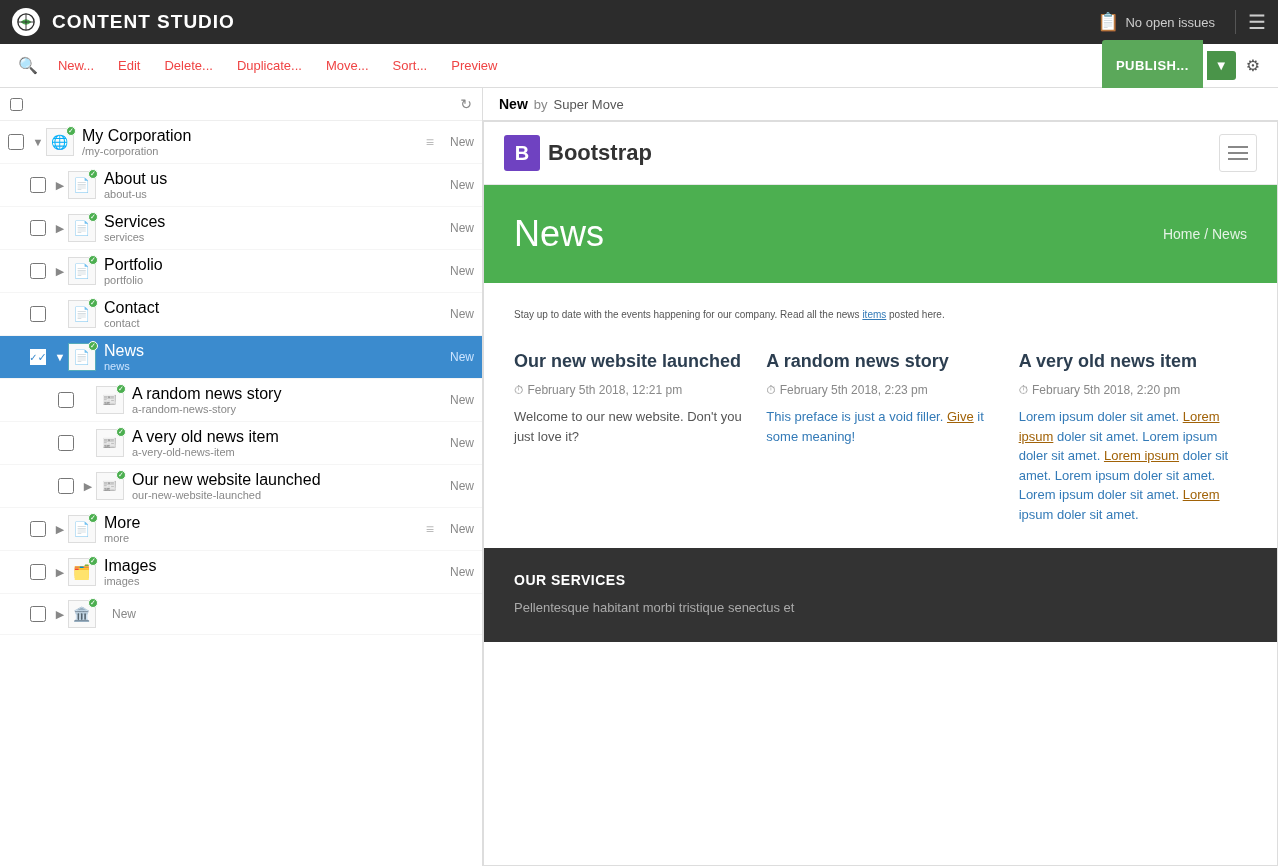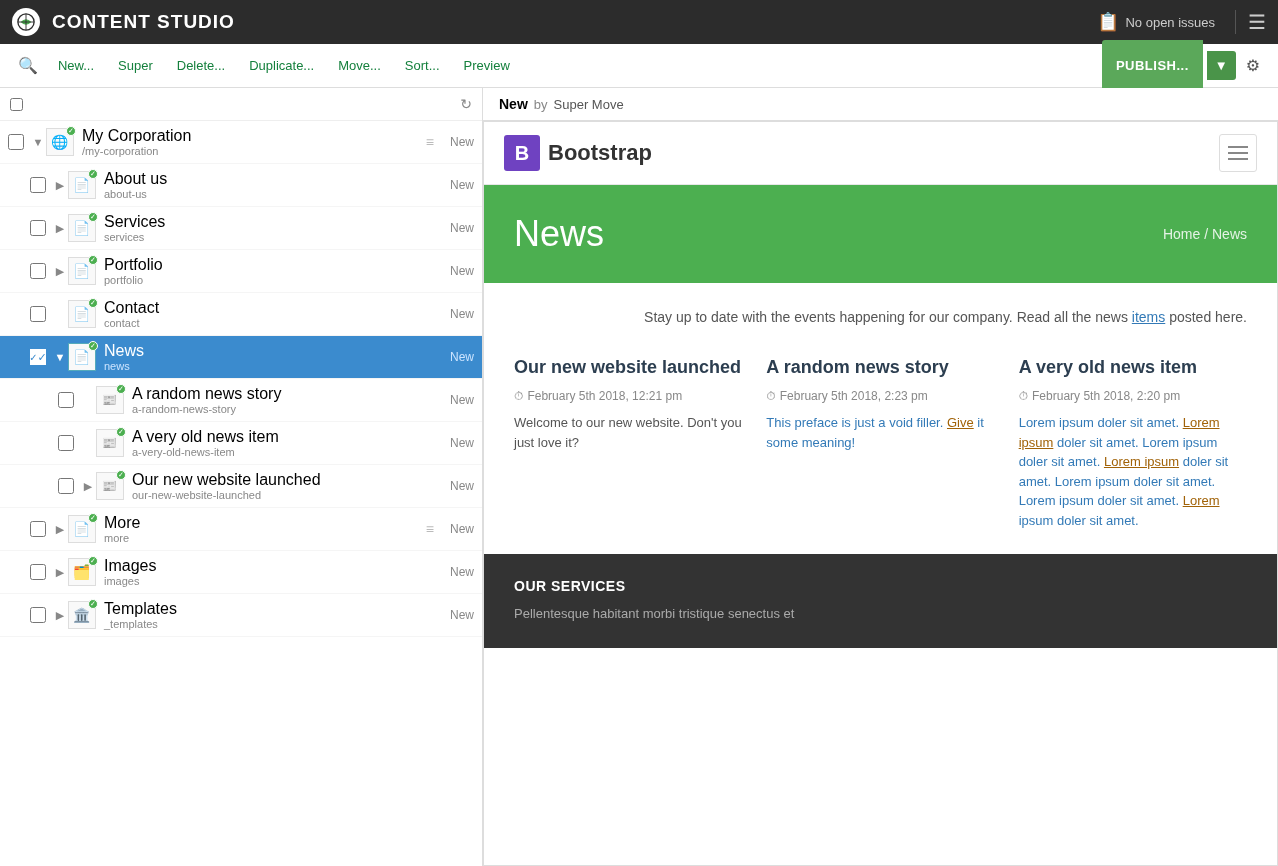--- a/index.html
+++ b/index.html
@@ -41,21 +41,21 @@
       height: 44px;
       display: flex;
       align-items: center;
       padding: 0 12px;
       gap: 4px;
       flex-shrink: 0;
     }
     .toolbar .search-btn { background: none; border: none; cursor: pointer; padding: 6px; color: #555; font-size: 16px; }
     .toolbar .tb-btn {
       background: none; border: none; cursor: pointer;
-      padding: 6px 10px; color: #15803d; font-size: 13px;
+      padding: 6px 10px; color: #ef4444; font-size: 13px;
       border-radius: 3px;
     }
     .toolbar .spacer { flex: 1; }
     .toolbar .publish-btn {
       background: #5ba85a; color: #fff; border: none;
       padding: 18px 14px; font-size: 13px; cursor: pointer;
       border-radius: 3px 0 0 3px; font-weight: 600; letter-spacing: 0.5px;
     }
     .toolbar .publish-arrow {
       background: #4a9449; color: #fff; border: none;
@@ -199,21 +199,21 @@
       display: flex;
       align-items: center;
       justify-content: space-between;
       color: #fff;
     }
     .news-hero-title { font-size: 36px; font-weight: 400; }
     .news-breadcrumb { font-size: 14px; color: rgba(255,255,255,0.85); }
     .news-breadcrumb a { color: rgba(255,255,255,0.85); text-decoration: none; }
 
     .news-body { padding: 24px 30px; }
-    .news-tagline { text-align: right; margin-bottom: 28px; font-size: 14px; color: #555; line-height: 1.5; }
+    .news-tagline { text-align: left; margin-bottom: 28px; font-size: 10px; color: #555; line-height: 1.5; }
     .news-tagline a { color: #337ab7; }
 
     .news-cards { display: grid; grid-template-columns: 1fr 1fr 1fr; gap: 24px; }
     .news-card h3 { font-size: 18px; color: #2c3e50; margin-bottom: 10px; font-weight: 600; line-height: 1.3; }
     .news-card .card-date { color: #888; font-size: 12px; margin-bottom: 10px; display: flex; align-items: center; gap: 4px; }
     .news-card .card-body { font-size: 13px; color: #555; line-height: 1.5; }
     .news-card .card-body a { color: #a16207; }
     .news-card .card-body.link-text { color: #337ab7; }
 
     .preview-footer {
@@ -252,21 +252,21 @@
     <span class="issues-icon">📋</span>
     <span>No open issues</span>
   </button>
   <div class="divider"></div>
   <span class="menu-icon">☰</span>
 </nav>
 
 <div class="toolbar">
   <button class="search-btn">🔍</button>
   <button class="tb-btn">New...</button>
-  <button class="tb-btn">Super</button>
+  <button class="tb-btn">Edit</button>
   <button class="tb-btn">Delete...</button>
   <button class="tb-btn">Duplicate...</button>
   <button class="tb-btn">Move...</button>
   <button class="tb-btn">Sort...</button>
   <button class="tb-btn">Preview</button>
   <div class="spacer"></div>
   <button class="publish-btn">PUBLISH...</button>
   <button class="publish-arrow">▼</button>
   <button class="settings-btn">⚙</button>
 </div>
@@ -437,24 +437,20 @@
       <span class="item-badge">New</span>
     </div>
 
     <div class="tree-item indent-1">
       <input type="checkbox" class="checkbox" style="">
       <span class="expand-arrow">▶</span>
       <div class="item-icon">
         <span class="icon-main">🏛️</span>
         <div class="status-dot"></div>
       </div>
-      <div class="item-text">
-        <div class="item-name">Templates</div>
-        <div class="item-path">_templates</div>
-      </div>
       <span class="item-badge">New</span>
     </div>
 
   </div>
 
   <div class="preview-panel">
     <div class="preview-header">
       <span class="preview-title">New</span>
       <span class="preview-by">by</span>
       <span class="preview-user">Super Move</span>

